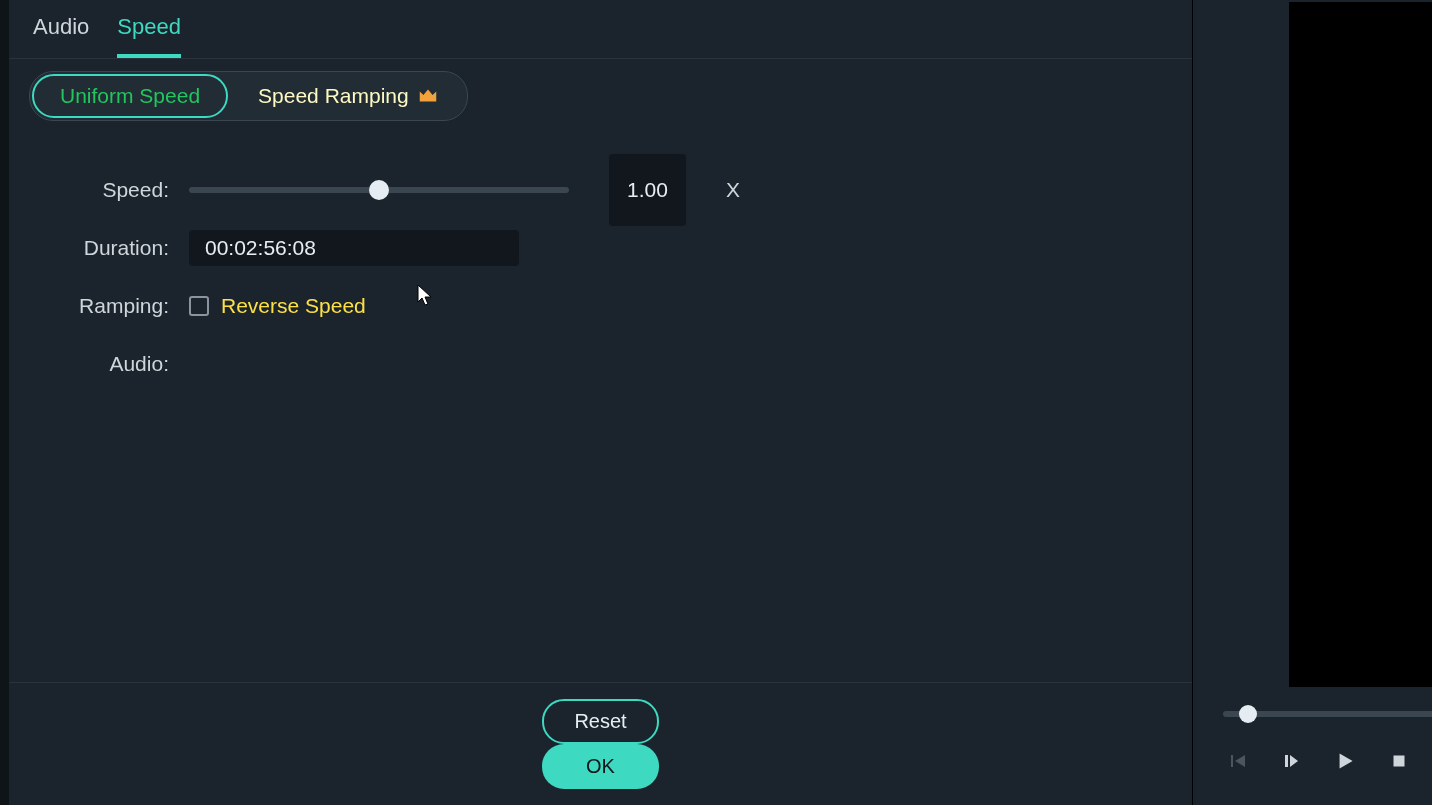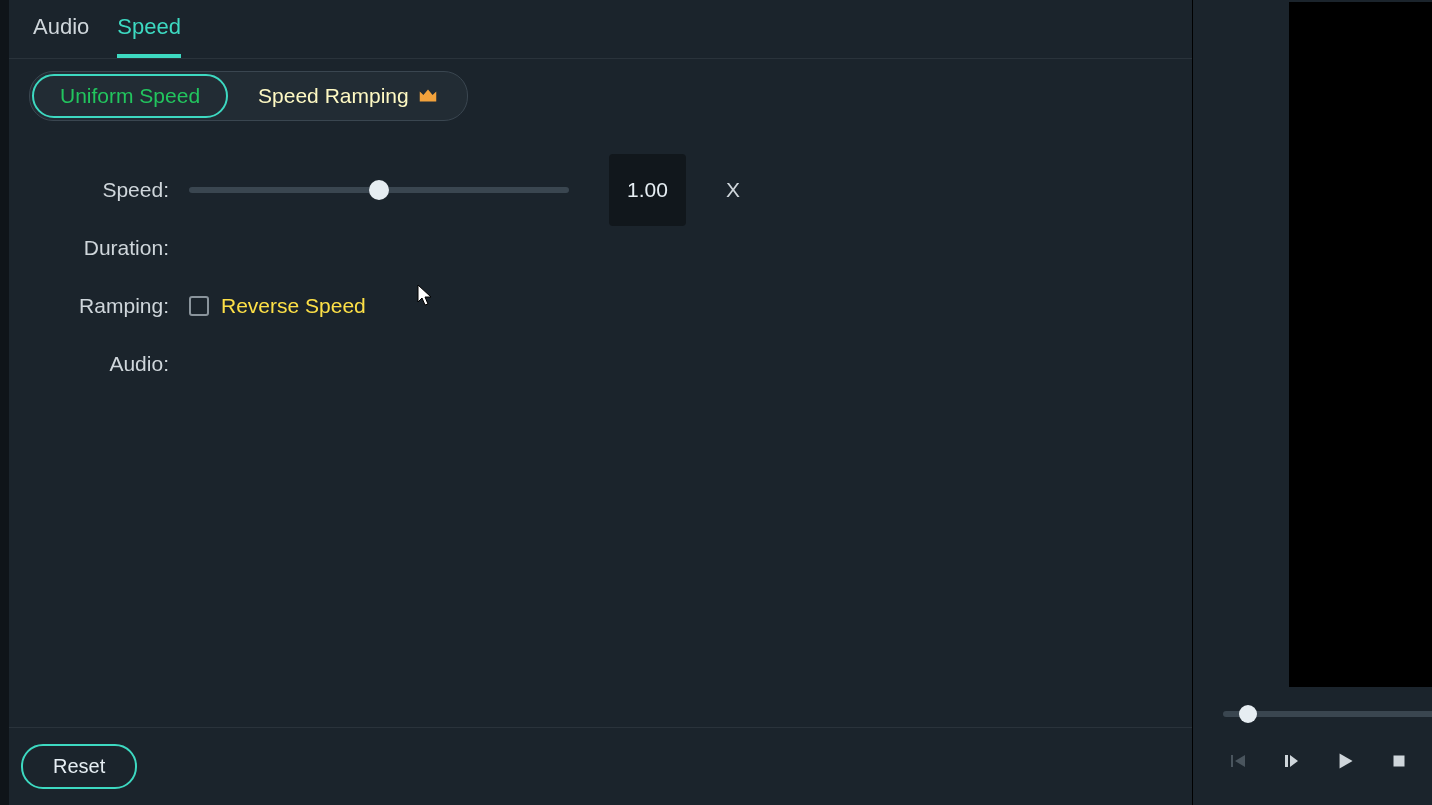--- a/index.html
+++ b/index.html
@@ -39,21 +39,21 @@
 
 .cb-wrap { display: flex; align-items: center; gap: 12px; }
 .cb { width: 20px; height: 20px; border: 2px solid #3dd9c1; border-radius: 3px; display: flex; align-items: center; justify-content: center; cursor: pointer; }
 .cb.unchecked { border-color: #8a949c; }
 .cb svg { width: 14px; height: 14px; display: none; }
 .cb.checked { background: #3dd9c1; }
 .cb.checked svg { display: block; }
 .cb-label { font-size: 21px; color: #fde047; }
 
 
-.footer { display: flex; justify-content: space-between; align-items: center; padding: 16px 12px; border-top: 1px solid #2a333b; }
+.footer { display: flex; justify-content: space-between; align-items: center; padding: 16px 22px; border-top: 1px solid #2a333b; flex-direction: column; }
 .reset-btn { border: 2px solid #3dd9c1; color: #e6eef3; background: transparent; border-radius: 22px; padding: 9px 30px; font-size: 20px; cursor: pointer; }
 .ok-btn { background: #3dd9c1; color: #11171c; border: none; border-radius: 22px; padding: 11px 44px; font-size: 20px; cursor: pointer; font-weight: 500; }
 
 
 .preview-black { position: absolute; top: 2px; left: 96px; right: 0; bottom: 118px; background: #000; }
 .preview-slider { position: absolute; left: 30px; right: 0; bottom: 88px; height: 6px; background: #3a4650; border-radius: 3px; }
 .preview-thumb { position: absolute; left: 46px; bottom: 82px; width: 18px; height: 18px; background: #e6edf2; border-radius: 50%; }
 .play-controls { position: absolute; left: 30px; bottom: 30px; display: flex; gap: 26px; align-items: center; }
 .pc-btn { width: 28px; height: 28px; cursor: pointer; color: #cfd6db; display: flex; align-items: center; justify-content: center; }
 .pc-btn.disabled { color: #4a555e; }
@@ -95,40 +95,42 @@
           <div class="slider">
             <div class="slider-thumb" style="left:50%"></div>
           </div>
           <div class="speed-val-box">1.00</div>
           <div class="speed-x">X</div>
         </div>
       </div>
 
       <div class="row">
         <div class="lbl">Duration</div>
+        <div class="dur-box">00:02:56:08</div>
       </div>
 
       <div class="row">
         <div class="lbl">Ramping</div>
         <div class="cb-wrap">
           <div class="cb unchecked">
             
           </div>
           <div class="cb-label">Reverse Speed</div>
         </div>
       </div>
 
 
       <div class="row">
         <div class="lbl">Audio</div>
       </div>
     </div>
 
     <div class="footer">
       <button class="reset-btn">Reset</button>
+      <button class="ok-btn">OK</button>
     </div>
 
     <svg class="cursor" viewBox="0 0 16 24">
       <path fill="#fff" stroke="#000" stroke-width="1" d="M1 1l0 17 4-4 3 7 3-1-3-7 6 0z"></path>
     </svg>
   </div>
 
   <div class="right-panel">
     <div class="preview-black"></div>
     <div class="preview-slider"></div>

